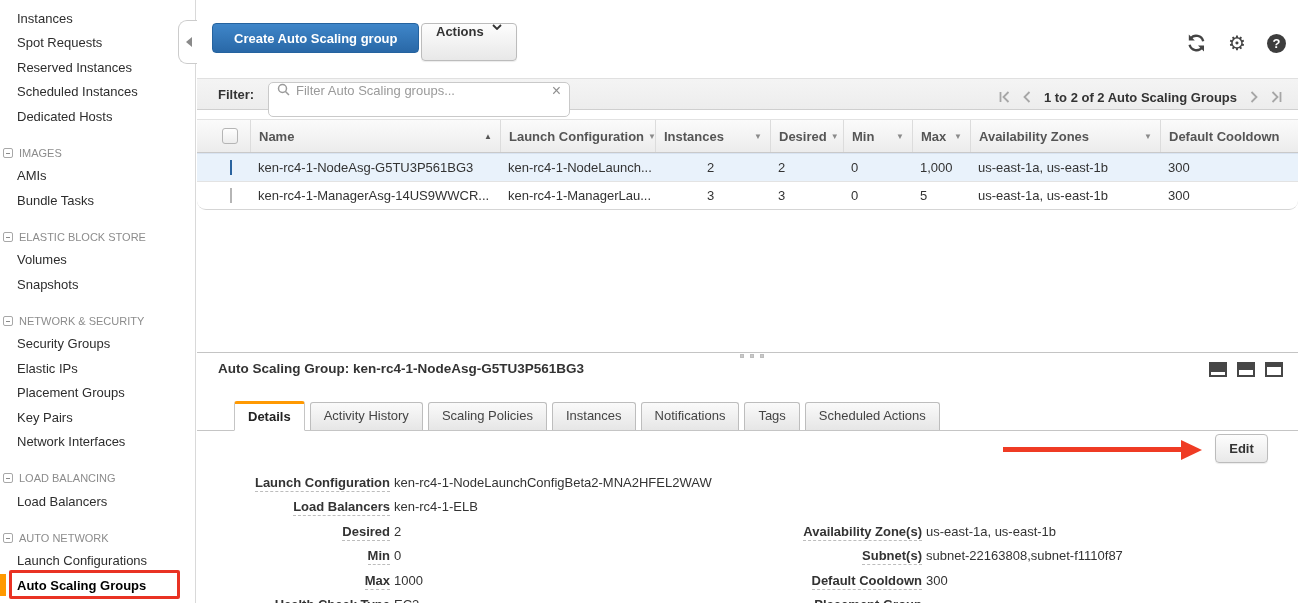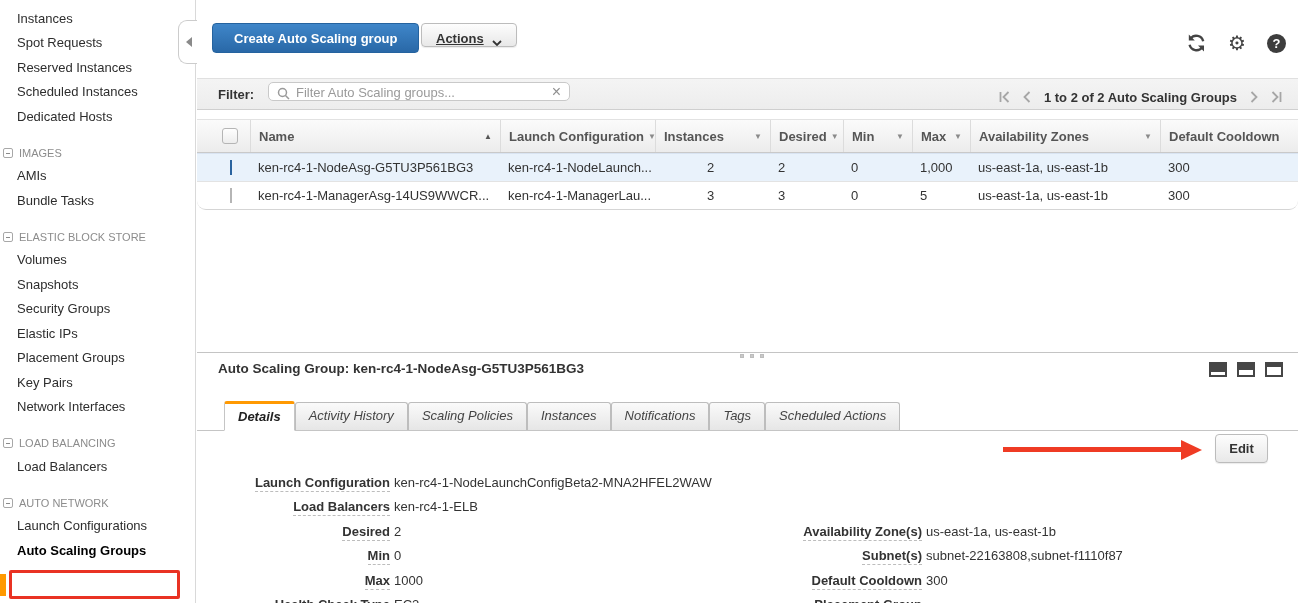--- a/index.html
+++ b/index.html
@@ -35,37 +35,37 @@
   
   .main { position:absolute; left:197px; top:0; width:1101px; height:603px; }
 
   .btn-blue { position:absolute; left:15px; top:23px; height:30px; padding:0 21px;
     background:linear-gradient(#3f86c9,#2968a7); border:1px solid #25639f;
     border-radius:4px; color:#fff; font-weight:bold; font-size:13px; cursor:pointer;
     font-family:"Liberation Sans", sans-serif; }
   .btn-gray { background:linear-gradient(#fdfdfd,#e8e8e8); border:1px solid #bcbcbc;
     border-radius:4px; color:#333; font-weight:bold; font-size:13px; cursor:pointer;
     box-shadow:0 1px 1px rgba(0,0,0,0.08); font-family:"Liberation Sans", sans-serif; }
-  .actions-btn { position:absolute; left:224px; top:23px; height:24px; padding:0 14px;
-    display:flex; align-items:flex-end; gap:8px;text-decoration:underline; }
+  .actions-btn { position:absolute; left:224px; top:23px; height:38px; padding:0 14px;
+    display:flex; align-items:flex-start; gap:8px; }
   .top-icons { position:absolute; top:33px; right:12px; display:flex; gap:21px;
     align-items:center; color:#444; }
   .gear-glyph { font-size:20px; line-height:20px; cursor:pointer; }
   .help-circle { width:19px; height:19px; border-radius:50%; background:#3d3d3d;
     color:#fff; font-weight:bold; font-size:13px; display:flex; align-items:center;
     justify-content:center; cursor:pointer; }
 
   
   .filter-band { position:absolute; top:78px; left:0; right:0; height:32px;
     background:linear-gradient(#f4f4f4,#ededed); border-top:1px solid #e0e0e0;
     border-bottom:1px solid #cfcfcf; }
   .filter-label { position:absolute; left:21px; top:8px; font-weight:bold; }
-  .filter-input-wrap { position:absolute; left:71px; top:3px; width:302px; height:19px;
+  .filter-input-wrap { position:absolute; left:71px; top:3px; width:302px; height:35px;
     background:#fff; border:1px solid #c9c9c9; border-radius:5px; display:flex;
-    align-items:flex-end; padding:0 8px; gap:6px; }
+    align-items:flex-start; padding:0 8px; gap:6px; }
   .filter-input-wrap input { flex:1; border:none; outline:none; font-size:13px;
     color:#333; font-family:"Liberation Sans", sans-serif; background:transparent; }
   .filter-input-wrap input::placeholder { color:#9a9a9a; }
   .clear-x { color:#8f8f8f; font-size:16px; line-height:16px; cursor:pointer; }
   .pagination { position:absolute; right:16px; top:2px; height:32px; display:flex;
     align-items:center; gap:13px; }
   .pag-text { font-weight:bold; color:#333; }
   .pag-icon { cursor:pointer; display:flex; align-items:center; }
 
   
@@ -101,22 +101,22 @@
     font-size:13.5px; color:#333; }
   .pane-icons { position:absolute; top:362px; right:15px; display:flex; gap:10px; }
   .pane-icon { width:18px; height:15px; background:#464646; position:relative; cursor:pointer; }
   .pane-icon::after { content:""; position:absolute; left:2px; right:2px; bottom:2px;
     background:#fff; }
   .pane-icon.p1::after { height:3px; }
   .pane-icon.p2::after { height:5px; }
   .pane-icon.p3::after { height:8px; }
 
   .tabs { position:absolute; top:402px; left:0; right:0; height:29px;
-    border-bottom:1px solid #c5c5c5; padding-left:27px; display:flex; 
-    align-items:flex-end;font-style:italic; }
+    border-bottom:1px solid #c5c5c5; padding-left:37px; display:flex; gap:5px;
+    align-items:flex-end; }
   .tab { height:28px; line-height:26px; padding:0 13px; cursor:pointer;
     background:linear-gradient(#fafafa,#e6e6e6); border:1px solid #bdbdbd;
     border-bottom:none; border-radius:3px 3px 0 0; color:#444; white-space:nowrap; }
   .tab.active { height:30px; line-height:25px; background:#fff;
     border:1px solid #c5c5c5; border-top:3px solid #ff9902; border-bottom:1px solid #fff;
     margin-bottom:-1px; font-weight:bold; color:#222; }
 
   .edit-btn { position:absolute; top:434px; right:30px; width:53px; height:29px; }
 
   .anno-arrow { position:absolute; top:447px; left:806px; width:178px; height:5px;
@@ -148,20 +148,24 @@
       <span>IMAGES</span>
     </div>
   <div class="nav-link">AMIs</div>
   <div class="nav-link">Bundle Tasks</div>
   <div class="nav-section">
       <span class="minus-box"></span>
       <span>ELASTIC BLOCK STORE</span>
     </div>
   <div class="nav-link">Volumes</div>
   <div class="nav-link">Snapshots</div>
+  <div class="nav-section">
+      <span class="minus-box"></span>
+      <span>NETWORK &amp; SECURITY</span>
+    </div>
   <div class="nav-link">Security Groups</div>
   <div class="nav-link">Elastic IPs</div>
   <div class="nav-link">Placement Groups</div>
   <div class="nav-link">Key Pairs</div>
   <div class="nav-link">Network Interfaces</div>
   <div class="nav-section">
       <span class="minus-box"></span>
       <span>LOAD BALANCING</span>
     </div>
   <div class="nav-link">Load Balancers</div>

